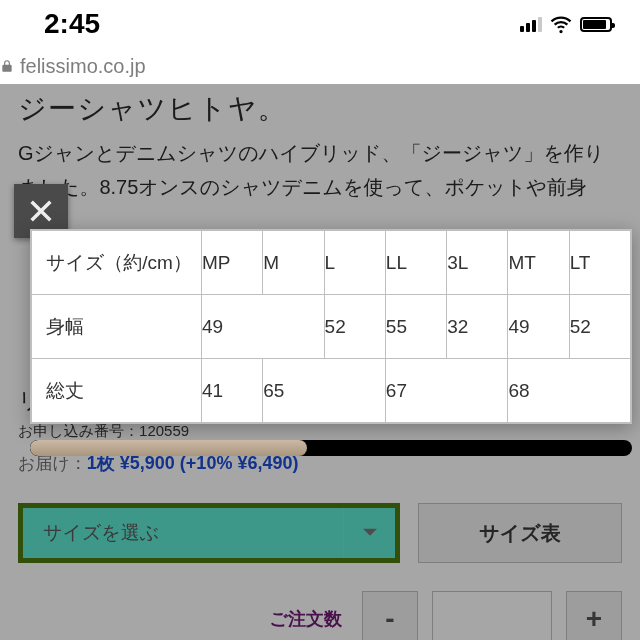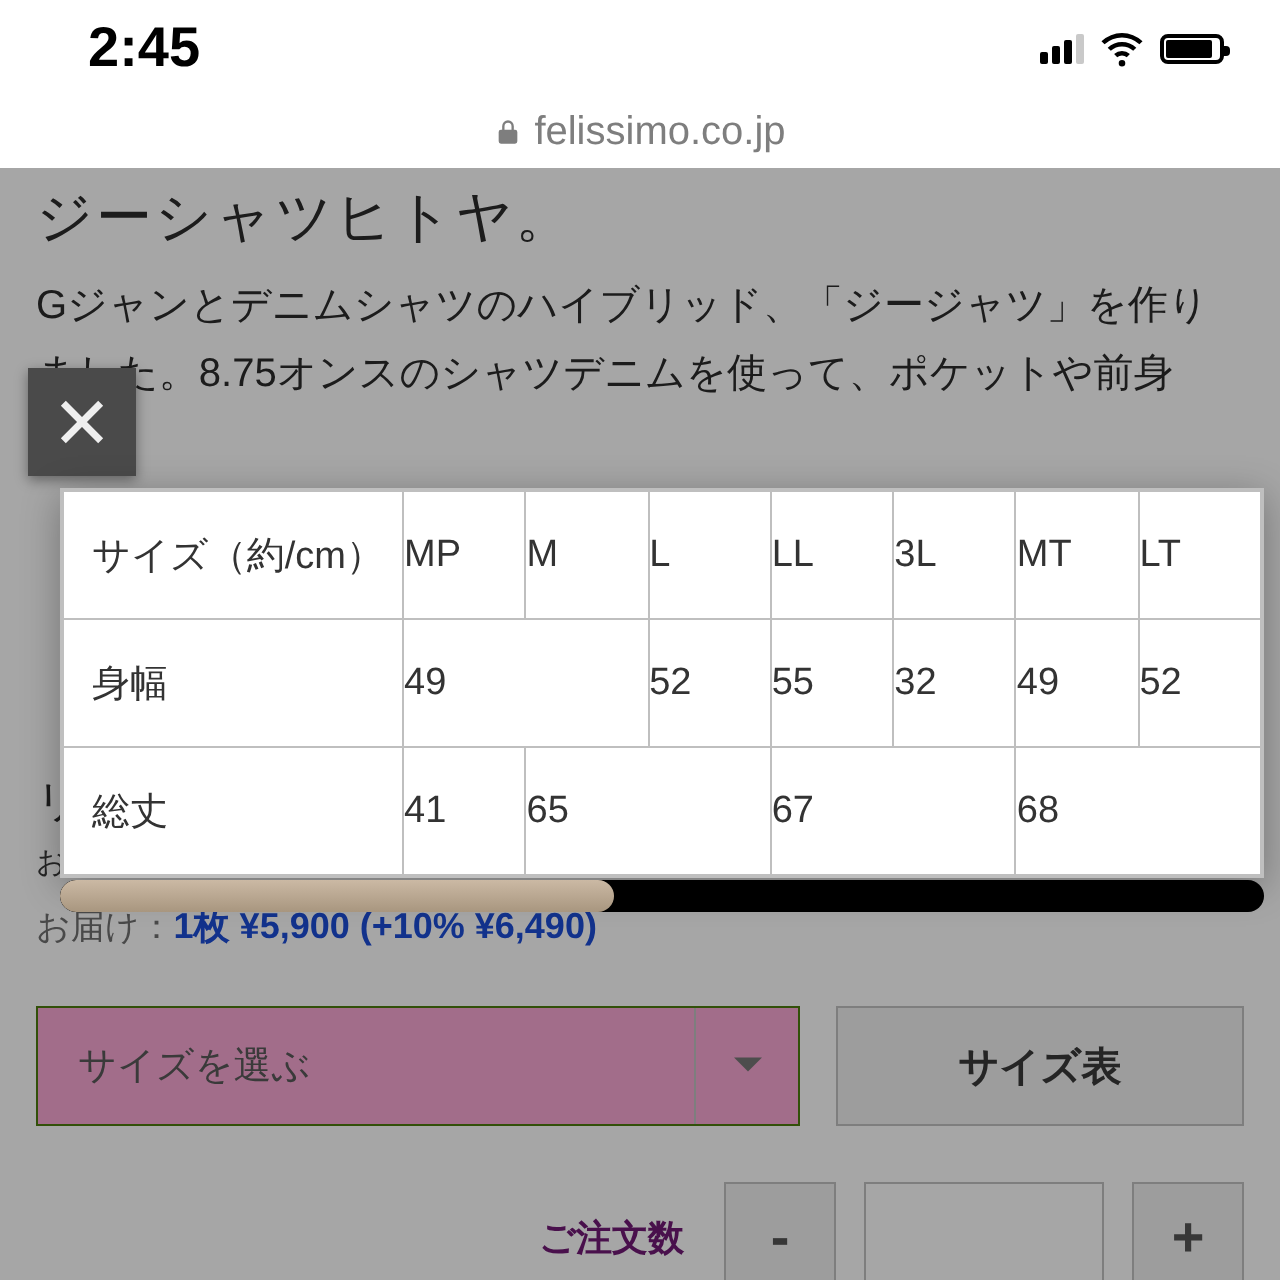--- a/index.html
+++ b/index.html
@@ -9,43 +9,43 @@
 .bars{display:inline-flex;align-items:flex-end;gap:2px;height:16px}
 .bars span{width:4px;background:#000;border-radius:1px}
 .bars span:nth-child(1){height:6px}
 .bars span:nth-child(2){height:9px}
 .bars span:nth-child(3){height:12px}
 .bars span:nth-child(4){height:15px;background:#c9c9c9}
 .wifi-ic svg{width:22px;height:22px;display:block}
 .batt{width:32px;height:15px;border:2px solid #000;border-radius:4px;position:relative;display:flex;align-items:center;padding:1px}
 .batt:after{content:"";position:absolute;right:-5px;top:4px;width:3px;height:5px;background:#000;border-radius:0 2px 2px 0}
 .batt i{height:100%;width:88%;background:#000;border-radius:1px}
-.url-bar{height:36px;display:flex;align-items:center;justify-content:center;gap:6px;color:#7e7e7e;font-size:20px}
+.url-bar{height:36px;display:flex;align-items:center;justify-content:flex-start;gap:6px;color:#7e7e7e;font-size:20px}
 .lock svg{width:14px;height:14px;display:block;fill:#7e7e7e}
 .page{position:relative;height:556px;background:#fff}
 .dim{position:absolute;inset:0;background:rgba(0,0,0,.35);pointer-events:none}
 .page-inner{padding:0 18px;color:#2c2c2c}
 .big-head{font-size:28px;font-weight:400;letter-spacing:.05em;padding:6px 0 2px}
 .desc{font-size:20px;line-height:1.7;padding:6px 0 0}
 .spacer1{height:180px}
 .prod-title{font-size:22px;font-weight:500;letter-spacing:.04em;margin-top:2px}
 .code{font-size:15px;color:#3a3a3a;margin-top:6px}
 .deliver{font-size:17px;margin-top:10px;color:#707070}
 .deliver b{color:#1d4ed8;font-weight:600;font-size:18px}
 .controls{display:flex;gap:18px;margin-top:28px}
-.sel-wrap{flex:1;display:flex;border:1px solid #4d7c0f;background:#f9a8d4;height:60px}
+.sel-wrap{flex:1;display:flex;border:5px solid #4d7c0f;background:#5eead4;height:60px}
 .sel-text{flex:1;display:flex;align-items:center;padding:0 20px;font-size:19px;color:#5a5a5a}
 .sel-caret{width:52px;border-left:1px solid #c2c2c2;display:flex;align-items:center;justify-content:center}
 .sel-caret svg{width:14px;height:14px;fill:#777}
 .size-btn{width:204px;border:1px solid #c2c2c2;background:#f1f1f1;display:flex;align-items:center;justify-content:center;font-size:20px;font-weight:600;color:#3a3a3a}
 .qty-row{display:flex;align-items:center;justify-content:flex-end;margin-top:28px;gap:14px}
 .qty-lbl{font-size:18px;font-weight:600;color:#701a75;margin-right:6px}
 .qbtn{width:56px;height:56px;border:1px solid #c2c2c2;background:#f1f1f1;display:flex;align-items:center;justify-content:center;font-size:28px;font-weight:700;color:#555}
 .qval{width:120px;height:56px;border:1px solid #c2c2c2;background:#fff}
-.modal{position:absolute;left:30px;right:8px;top:160px;background:#fff;border:1px solid #bfbfbf;box-shadow:0 4px 18px rgba(0,0,0,.3)}
+.modal{position:absolute;left:30px;right:8px;top:145px;background:#fff;border:1px solid #bfbfbf;box-shadow:0 4px 18px rgba(0,0,0,.3)}
 .close{position:absolute;left:14px;top:100px;width:54px;height:54px;background:#4a4a4a;display:flex;align-items:center;justify-content:center;cursor:pointer;box-shadow:0 2px 6px rgba(0,0,0,.4)}
 .close svg{width:28px;height:28px;stroke:#efefef;stroke-width:3}
 table{width:100%;border-collapse:collapse;table-layout:fixed}
 th,td{border:1px solid #bfbfbf;height:64px;font-size:19px;color:#333;text-align:left;font-weight:500}
 th.lbl,td.lbl{width:170px;text-align:left;padding-left:14px}
 .hscroll{position:absolute;left:30px;right:8px;top:356px;height:16px;background:#000;border-radius:8px;overflow:hidden}
 .hscroll i{display:block;height:100%;width:46%;background:linear-gradient(#cbb9a4,#a8967f);border-radius:8px}
 </style>
 </head>
 <body>

